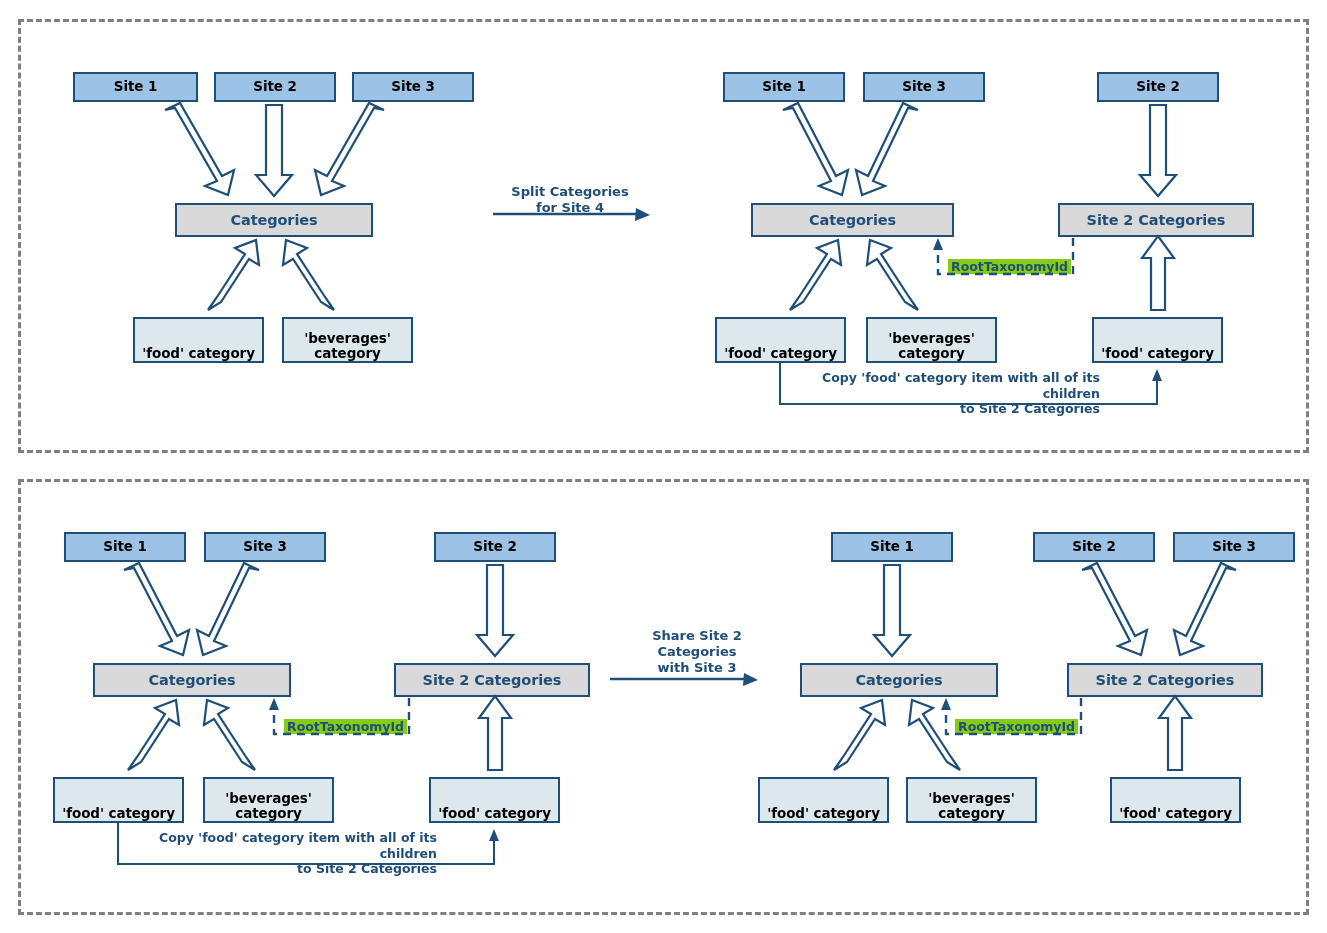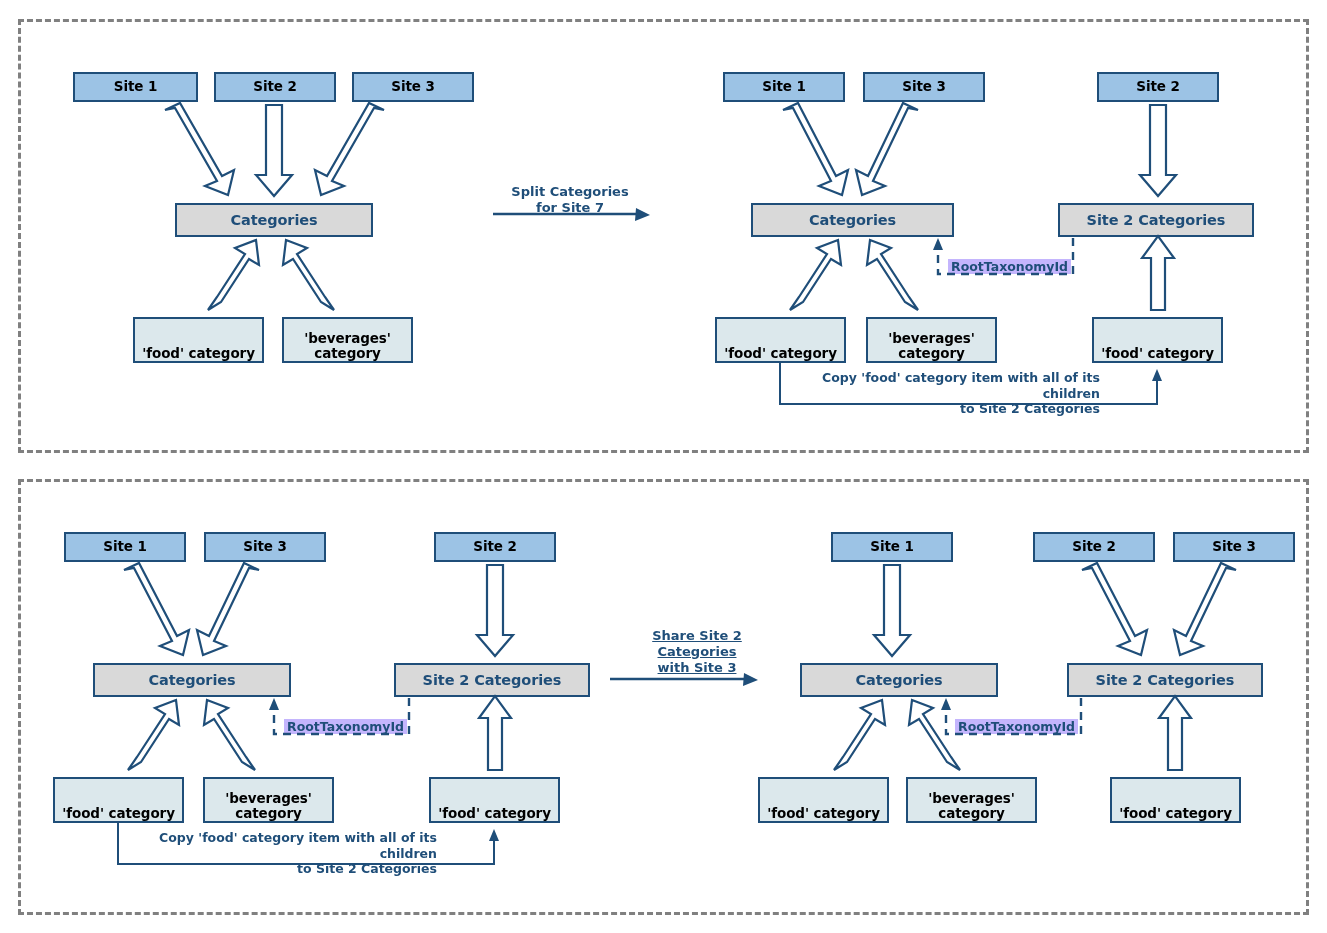--- a/index.html
+++ b/index.html
@@ -103,21 +103,21 @@
     font-size: 13px;
     text-align: center;
     line-height: 1.22;
     white-space: pre-line;
   }
   .edge-label {
     position: absolute;
     color: #1F4E79;
     font-weight: bold;
     font-size: 12.5px;
-    background: #c4b5fd;
+    background: #84cc16;
     padding: 0 3px;
     white-space: nowrap;
   }
   .copy-label {
     position: absolute;
     color: #1F4E79;
     font-weight: bold;
     font-size: 12.5px;
     text-align: right;
     line-height: 1.25;
@@ -141,21 +141,21 @@
   <div class="node node-category" style="left:133px; top:317px; width:131px;">
     <span>'food'
 category</span>
   </div>
   <div class="node node-category" style="left:282px; top:317px; width:131px;">
     <span>'beverages'
 category</span>
   </div>
 
   <div class="caption" style="left:495px; top:184px; width:150px;">Split Categories
-for Site 7</div>
+for Site 4</div>
 
   <div class="node node-site" style="left:723px; top:72px; width:122px;">Site 1</div>
   <div class="node node-site" style="left:863px; top:72px; width:122px;">Site 3</div>
   <div class="node node-site" style="left:1097px; top:72px; width:122px;">Site 2</div>
 
   <div class="node node-taxonomy" style="left:751px; top:203px; width:203px;">Categories</div>
   <div class="node node-taxonomy" style="left:1058px; top:203px; width:196px;">Site 2 Categories</div>
 
   <div class="node node-category" style="left:715px; top:317px; width:131px;">
     <span>'food'
@@ -195,21 +195,21 @@
   <div class="node node-category" style="left:429px; top:777px; width:131px;">
     <span>'food'
 category</span>
   </div>
 
   <div class="edge-label" style="left:284px; top:719px;">RootTaxonomyId</div>
 
   <div class="copy-label" style="left:137px; top:830px; width:300px;">Copy 'food' category item with all of its children
 to Site 2 Categories</div>
 
-  <div class="caption" style="left:627px; top:628px; width:140px;text-decoration:underline;">Share Site 2
+  <div class="caption" style="left:627px; top:628px; width:140px;">Share Site 2
 Categories
 with Site 3</div>
 
   <div class="node node-site" style="left:831px; top:532px; width:122px;">Site 1</div>
   <div class="node node-site" style="left:1033px; top:532px; width:122px;">Site 2</div>
   <div class="node node-site" style="left:1173px; top:532px; width:122px;">Site 3</div>
 
   <div class="node node-taxonomy" style="left:800px; top:663px; width:198px;">Categories</div>
   <div class="node node-taxonomy" style="left:1067px; top:663px; width:196px;">Site 2 Categories</div>
 

